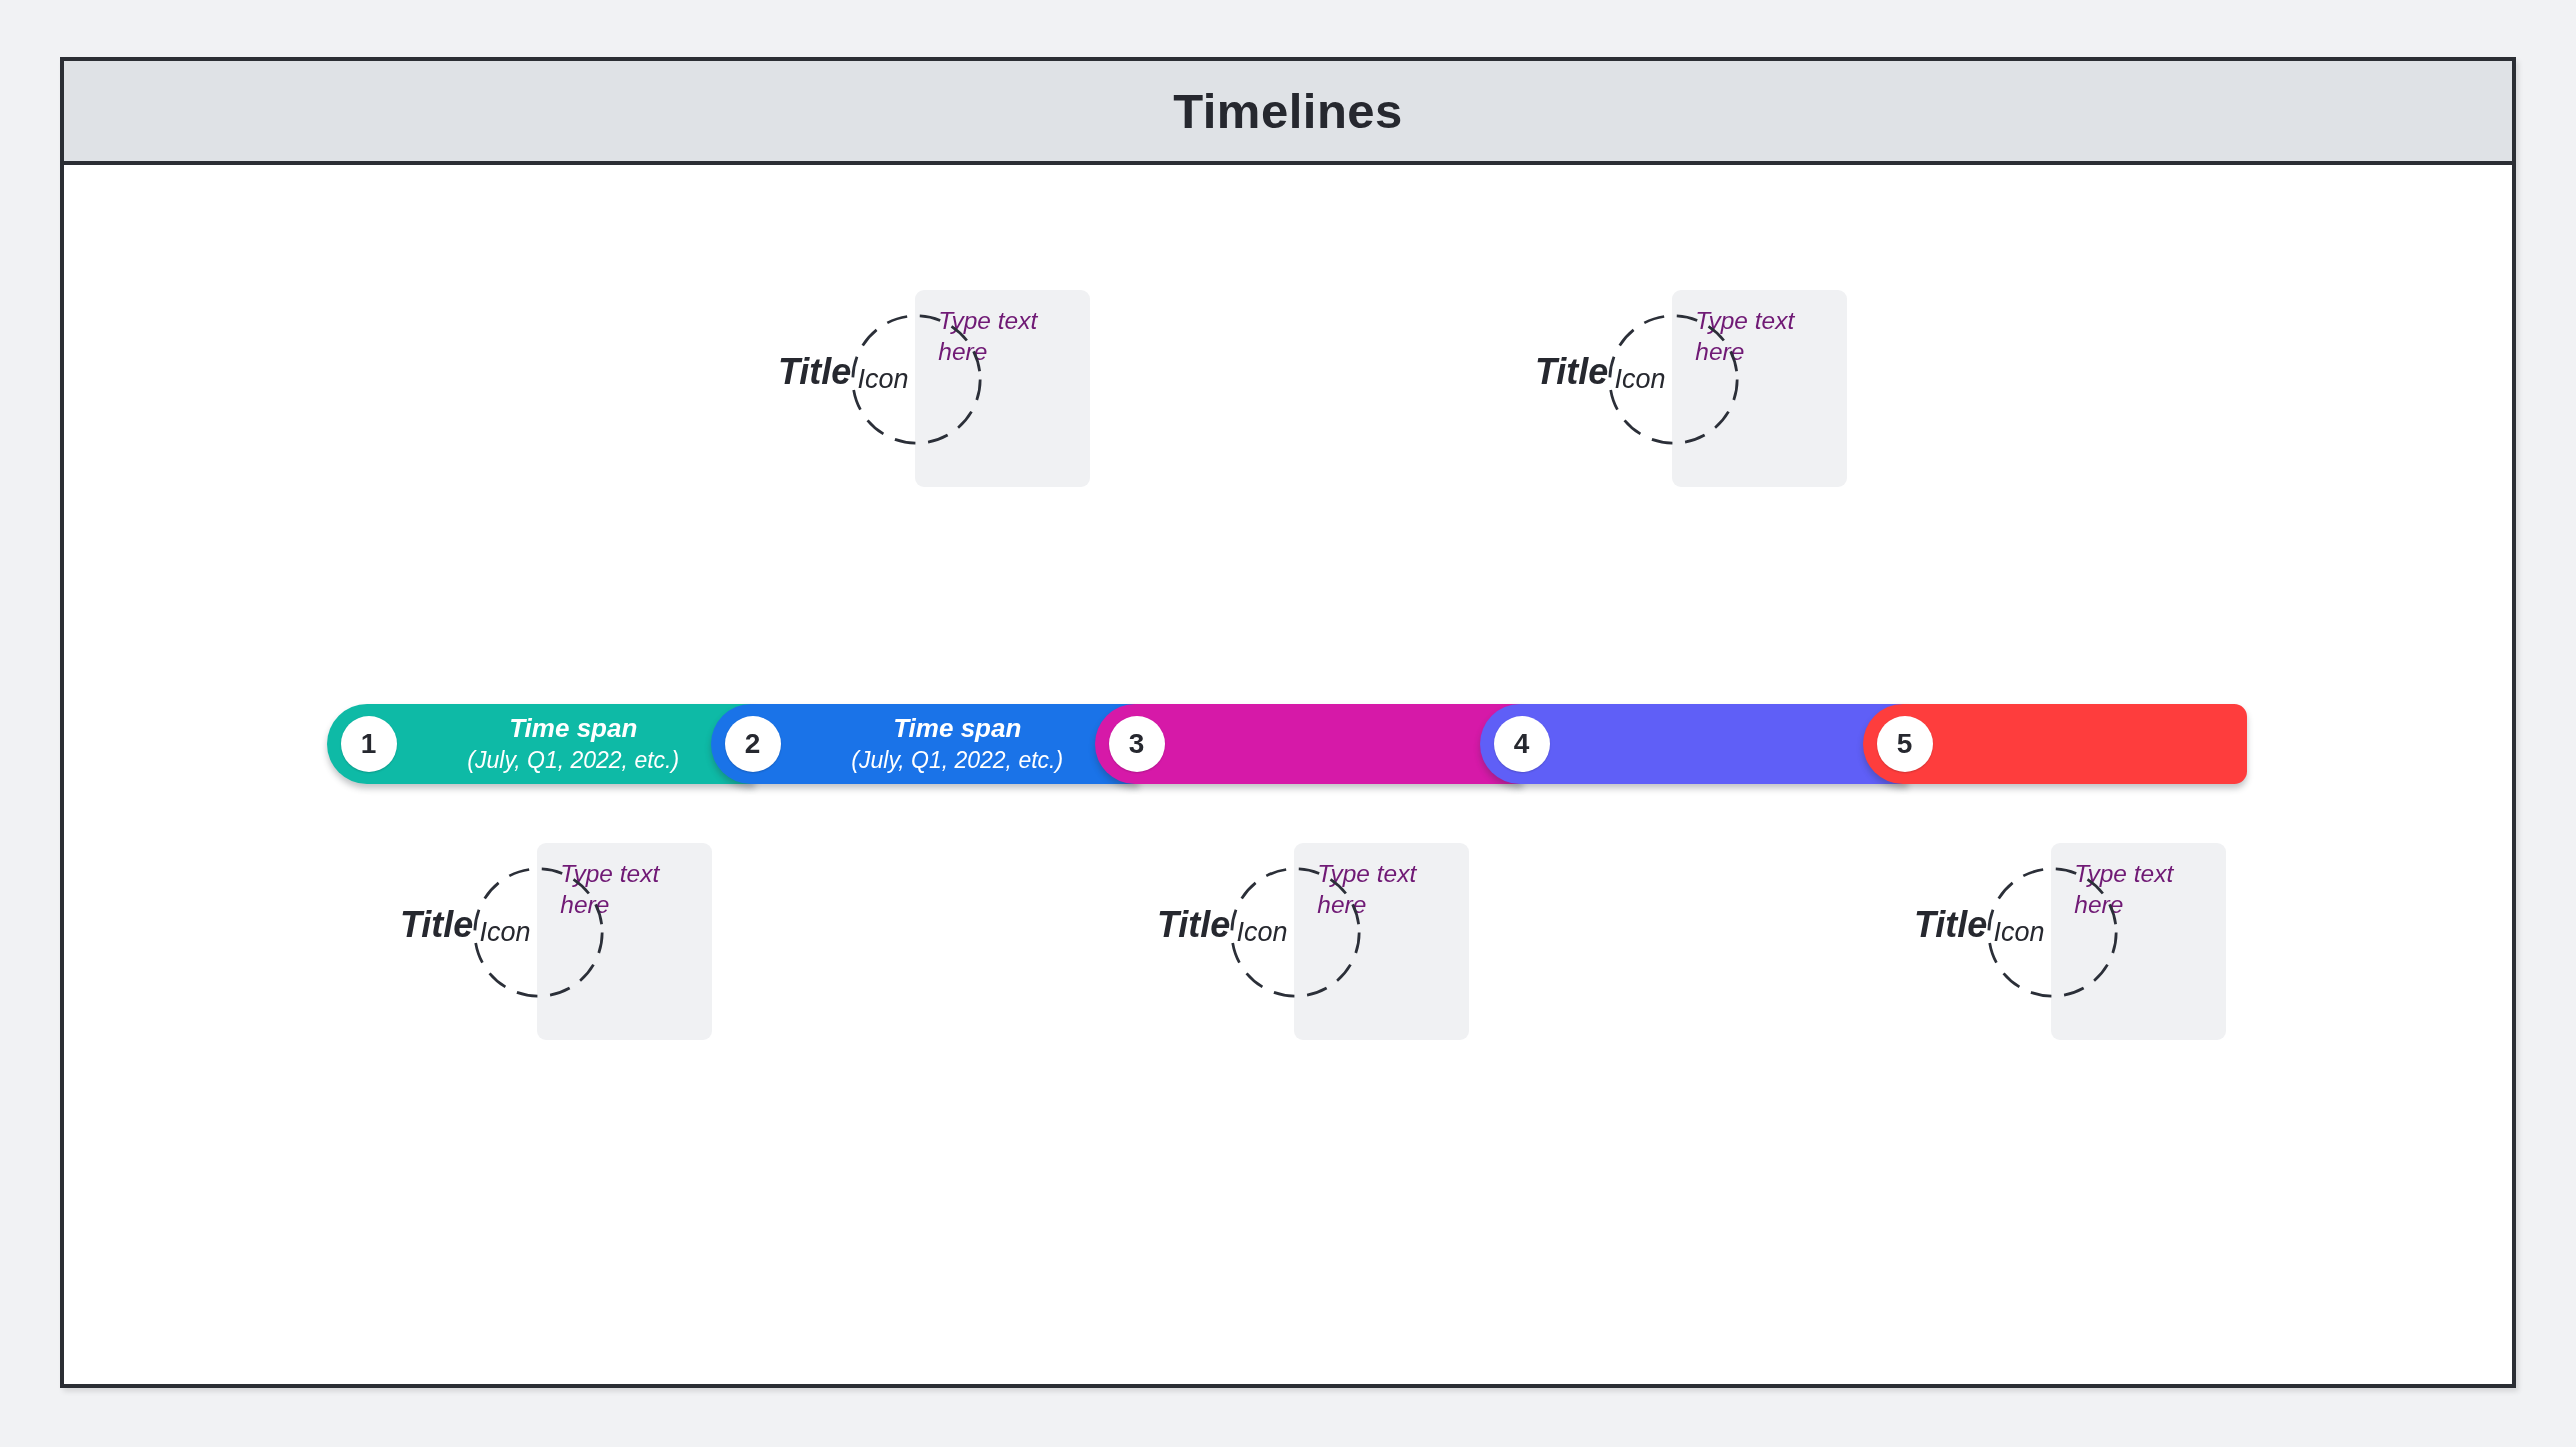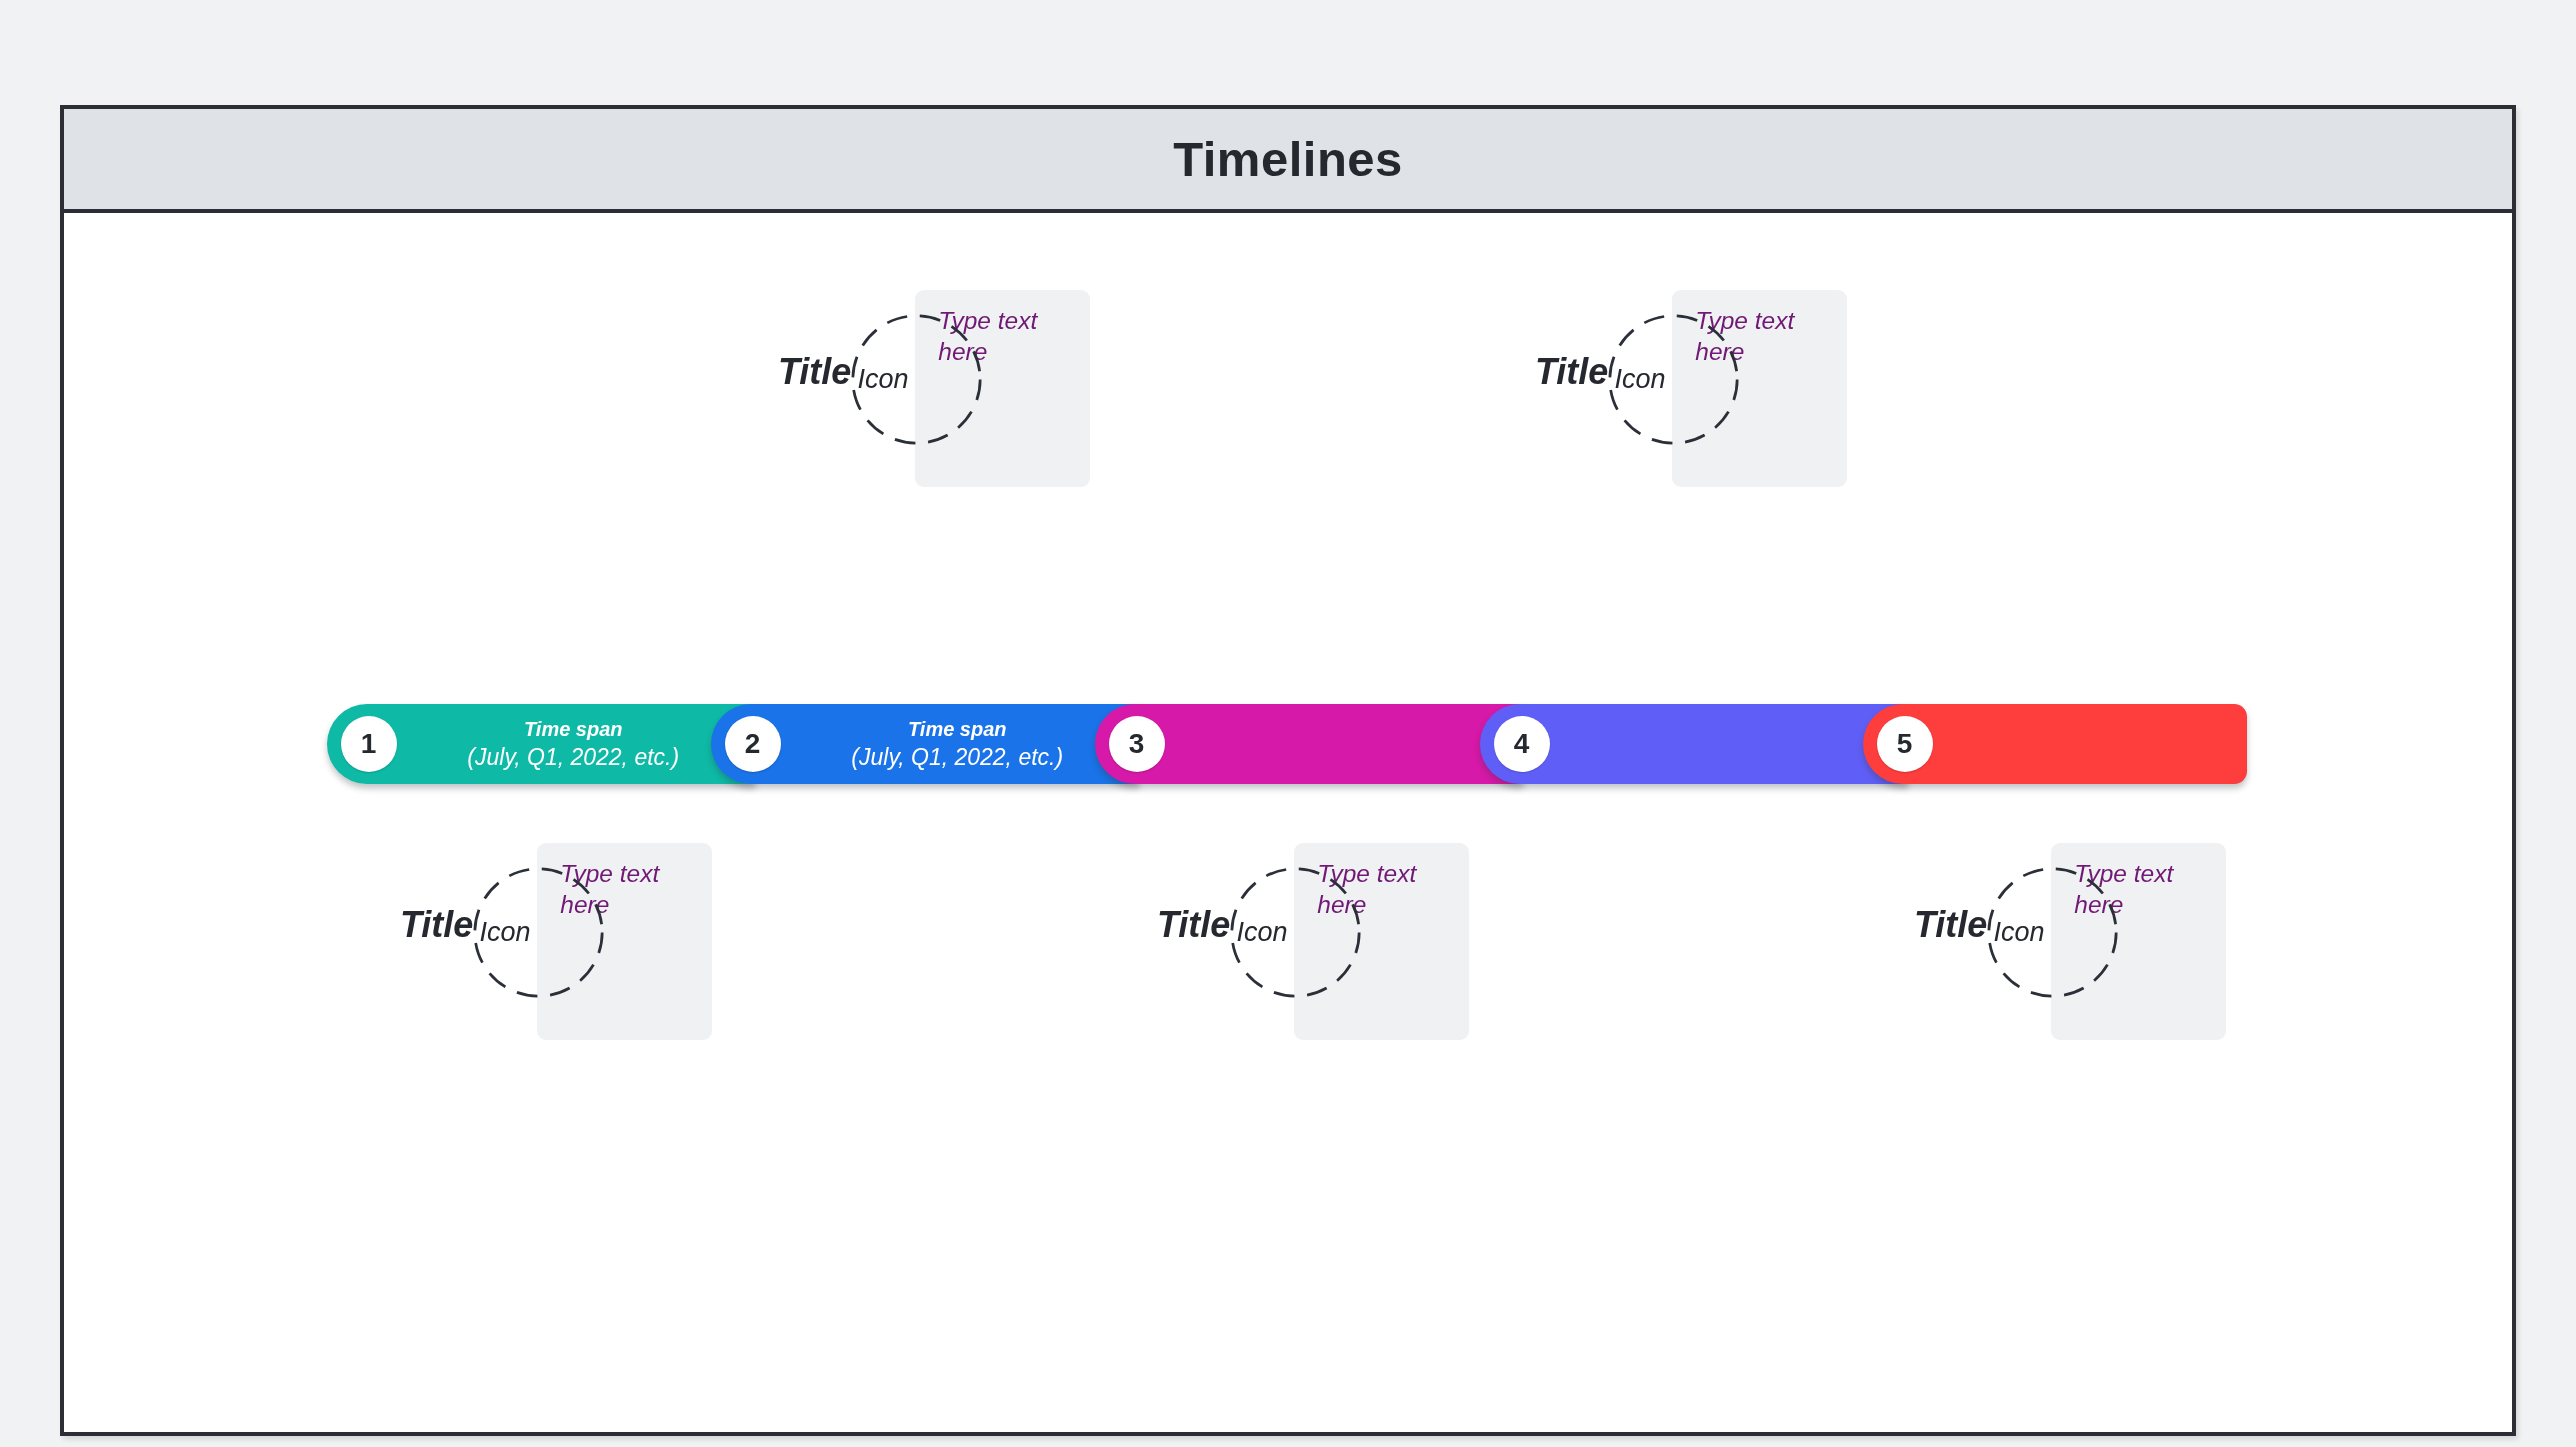--- a/index.html
+++ b/index.html
@@ -60,21 +60,21 @@
     box-shadow: 0 0.9px 1.8px rgba(0,0,0,0.18);
   }
   .seg-text {
     position: absolute;
     left: 70px; right: 5.5px; top: 0; bottom: 0;
     display: flex; flex-direction: column;
     align-items: center; justify-content: center;
     color: #ffffff; font-style: italic; text-align: center;
     line-height: 1.2;
   }
-  .seg-label    { font-size: 20px; font-weight: 700; }
+  .seg-label    { font-size: 26px; font-weight: 700; }
   .seg-sublabel { font-size: 23px; margin-top: 3px; }
 
   
   .milestone {
     position: absolute;
     width: 312px;
     display: flex; flex-direction: row; align-items: center;
   }
   .milestone.above { top: 257px; }
   .milestone.below { top: 810px; }
@@ -107,21 +107,21 @@
     padding: 14.5px 23.6px;
   }
   .textbox-text {
     font-size: 24.5px; font-style: italic; color: #701a75;
     line-height: 1.3;
   }
 </style>
 </head>
 <body style="background: rgb(241, 242, 244);">
 
-<div class="frame" style="border-color: rgb(43, 46, 52); margin-top: 48px;">
+<div class="frame" style="border-color: rgb(43, 46, 52);">
   <div class="header" style="background: rgb(223, 226, 230);">
     <div class="header-title">Timelines</div>
   </div>
   <div></div>
 </div>
 
 <div class="bar">
 
   <div class="segment s0" style="background: rgb(14, 186, 166);">
     <div class="badge">1</div>

